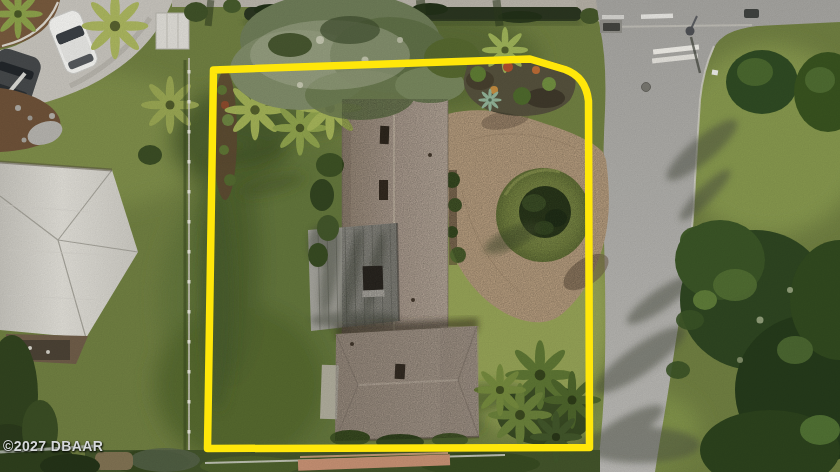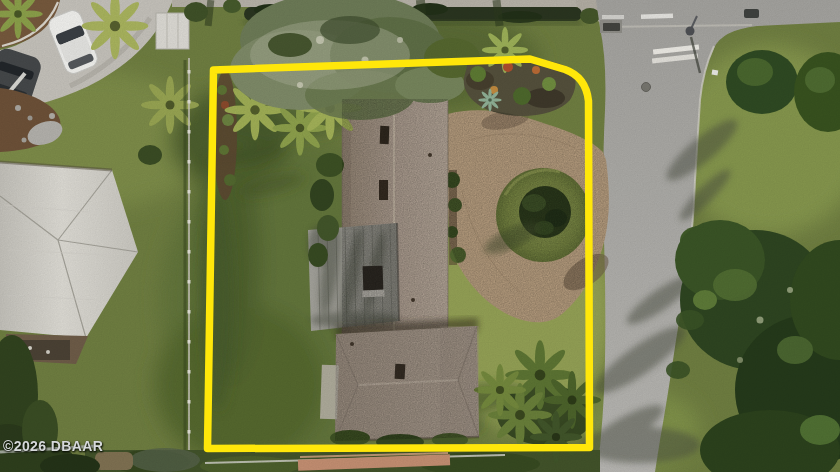--- a/index.html
+++ b/index.html
@@ -407,14 +407,14 @@
 </g>
 
 <g>
   <rect x="300" y="90" width="320" height="360" clip-path="url(#cpHard)" filter="url(#speck)" opacity=".32"></rect>
   <rect width="840" height="472" filter="url(#speck)" opacity=".09"></rect>
 </g>
 
 <path d="M213.5,70 L530,59 L565,69.5 Q586,77 588.5,101 L589.5,447.5 L207.5,448.5 Z" fill="none" stroke="#ffe70a" stroke-width="7.5" stroke-linejoin="round" stroke-linecap="round"></path>
 </svg>
 
-<div class="watermark">©2026 DBAAR</div>
+<div class="watermark">©2027 DBAAR</div>
 </div>
 
 </body></html>

